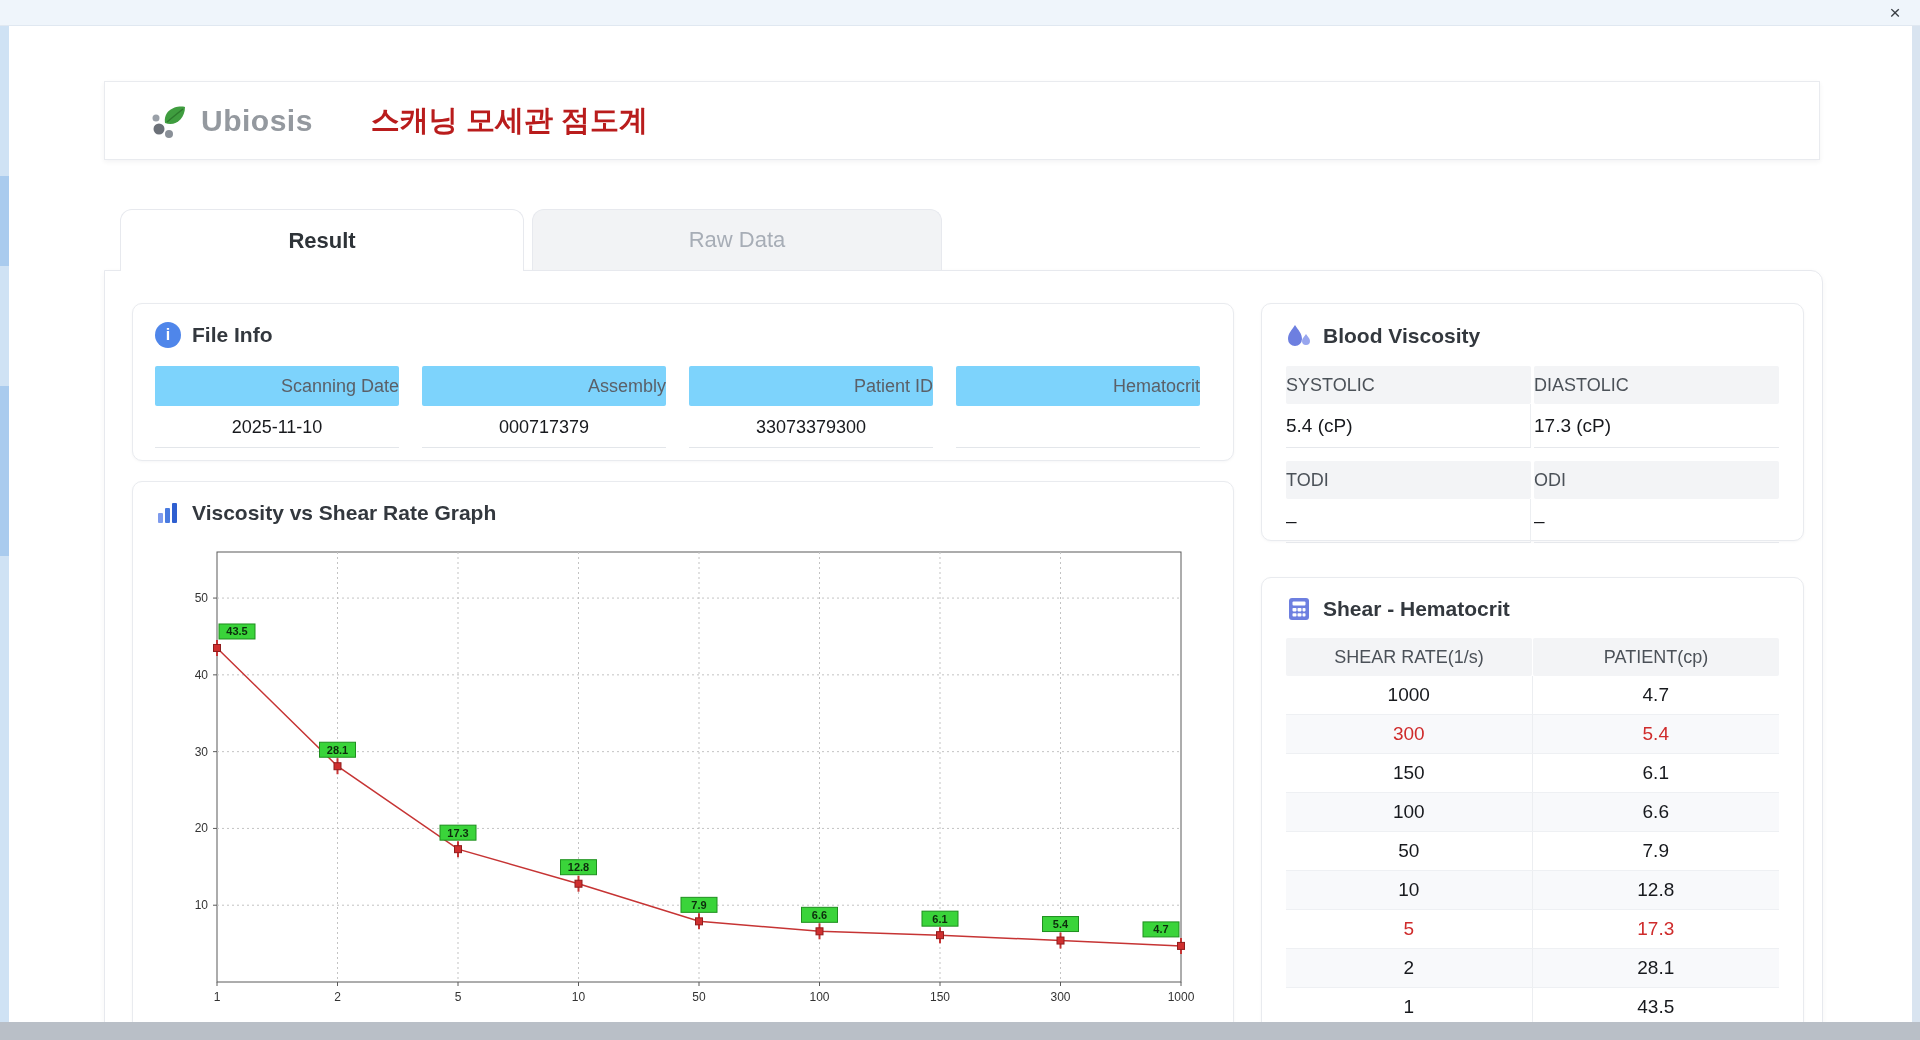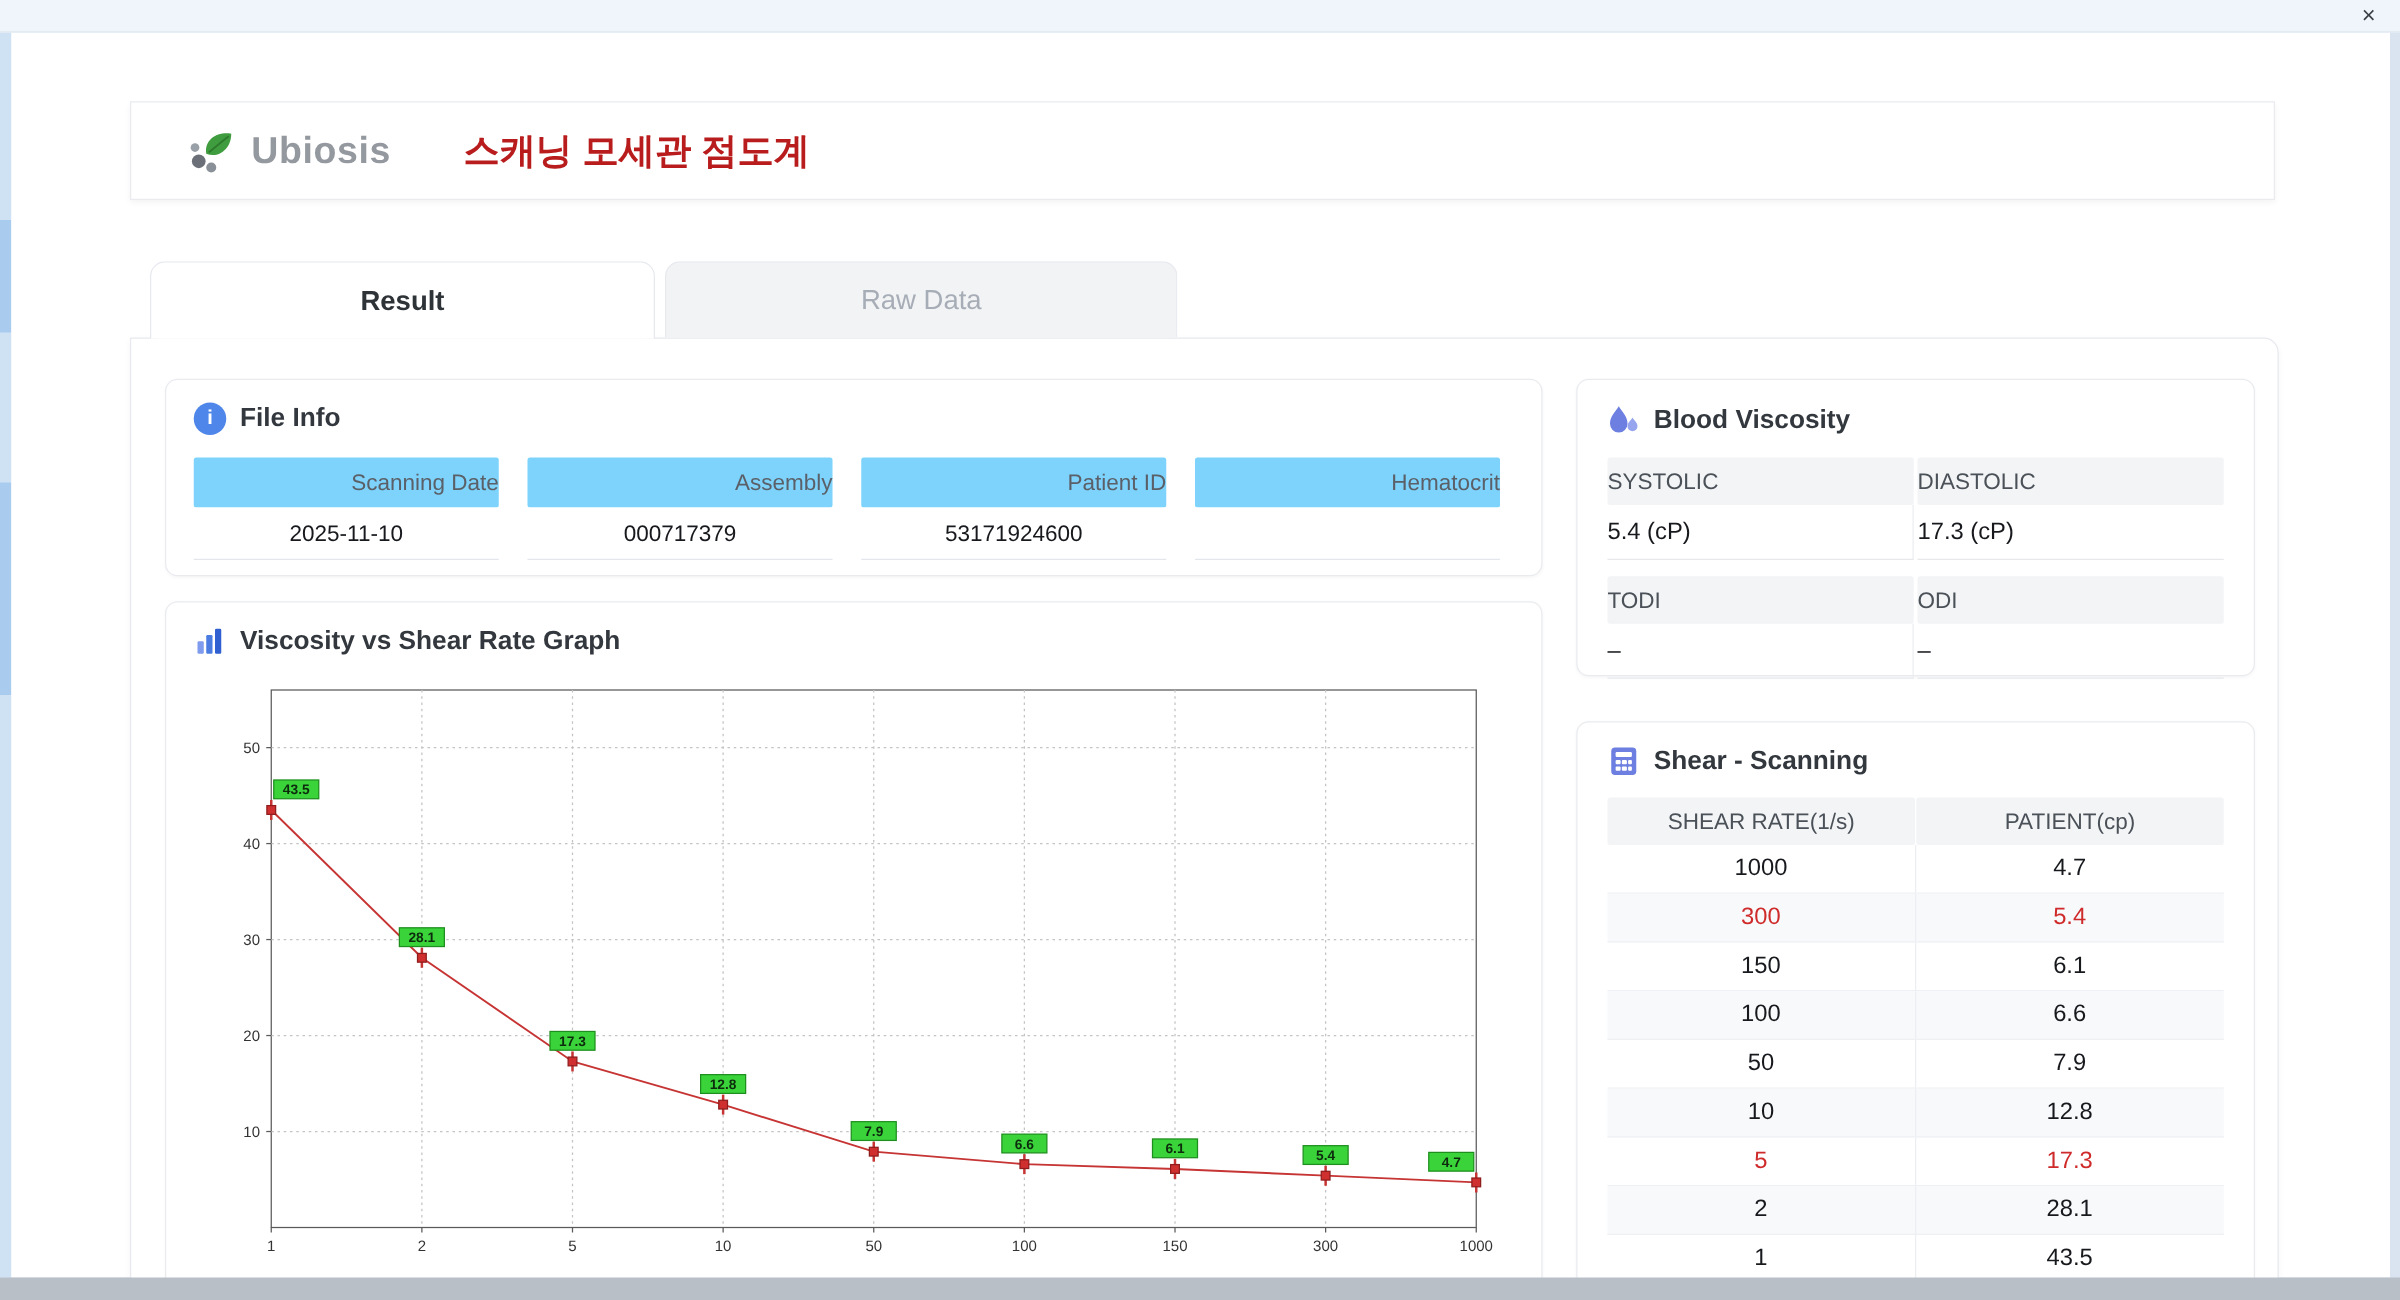--- a/index.html
+++ b/index.html
@@ -148,21 +148,21 @@
           <div class="field">
             <div class="f-label">Scanning Date</div>
             <div class="f-value">2025-11-10</div>
           </div>
           <div class="field">
             <div class="f-label">Assembly</div>
             <div class="f-value">000717379</div>
           </div>
           <div class="field">
             <div class="f-label">Patient ID</div>
-            <div class="f-value">53171924600</div>
+            <div class="f-value">33073379300</div>
           </div>
           <div class="field">
             <div class="f-label">Hematocrit</div>
             <div class="f-value"></div>
           </div>
         </div>
     </div>
 
     <div class="card graph-card">
       <div class="card-title">
@@ -291,21 +291,21 @@
         <svg width="26" height="26" viewBox="0 0 26 26">
           <rect x="3" y="2" width="20" height="22" rx="3" fill="#6d7fe0"></rect>
           <rect x="6.5" y="5.5" width="13" height="4" rx="1" fill="#ffffff"></rect>
           <rect x="6.5" y="12" width="4" height="3.4" rx="0.8" fill="#ffffff"></rect>
           <rect x="11.5" y="12" width="4" height="3.4" rx="0.8" fill="#ffffff"></rect>
           <rect x="16.5" y="12" width="3" height="3.4" rx="0.8" fill="#ffffff"></rect>
           <rect x="6.5" y="17.2" width="4" height="3.4" rx="0.8" fill="#ffffff"></rect>
           <rect x="11.5" y="17.2" width="4" height="3.4" rx="0.8" fill="#ffffff"></rect>
           <rect x="16.5" y="17.2" width="3" height="3.4" rx="0.8" fill="#ffffff"></rect>
         </svg>
-        <span>Shear - Scanning</span>
+        <span>Shear - Hematocrit</span>
       </div>
       <div class="sv-table" id="sv-table">
           <div class="sv-hrow">
             <div class="sv-hcell">SHEAR RATE(1/s)</div>
             <div class="sv-hcell">PATIENT(cp)</div>
           </div>
           <div class="sv-row">
             <div class="sv-cell">1000</div>
             <div class="sv-cell">4.7</div>
           </div>

